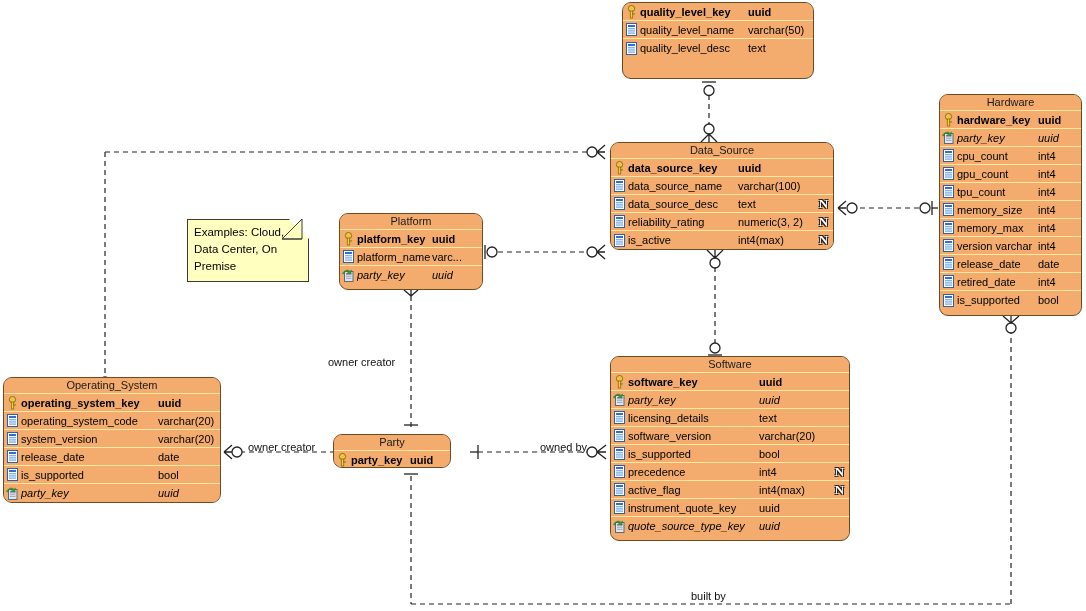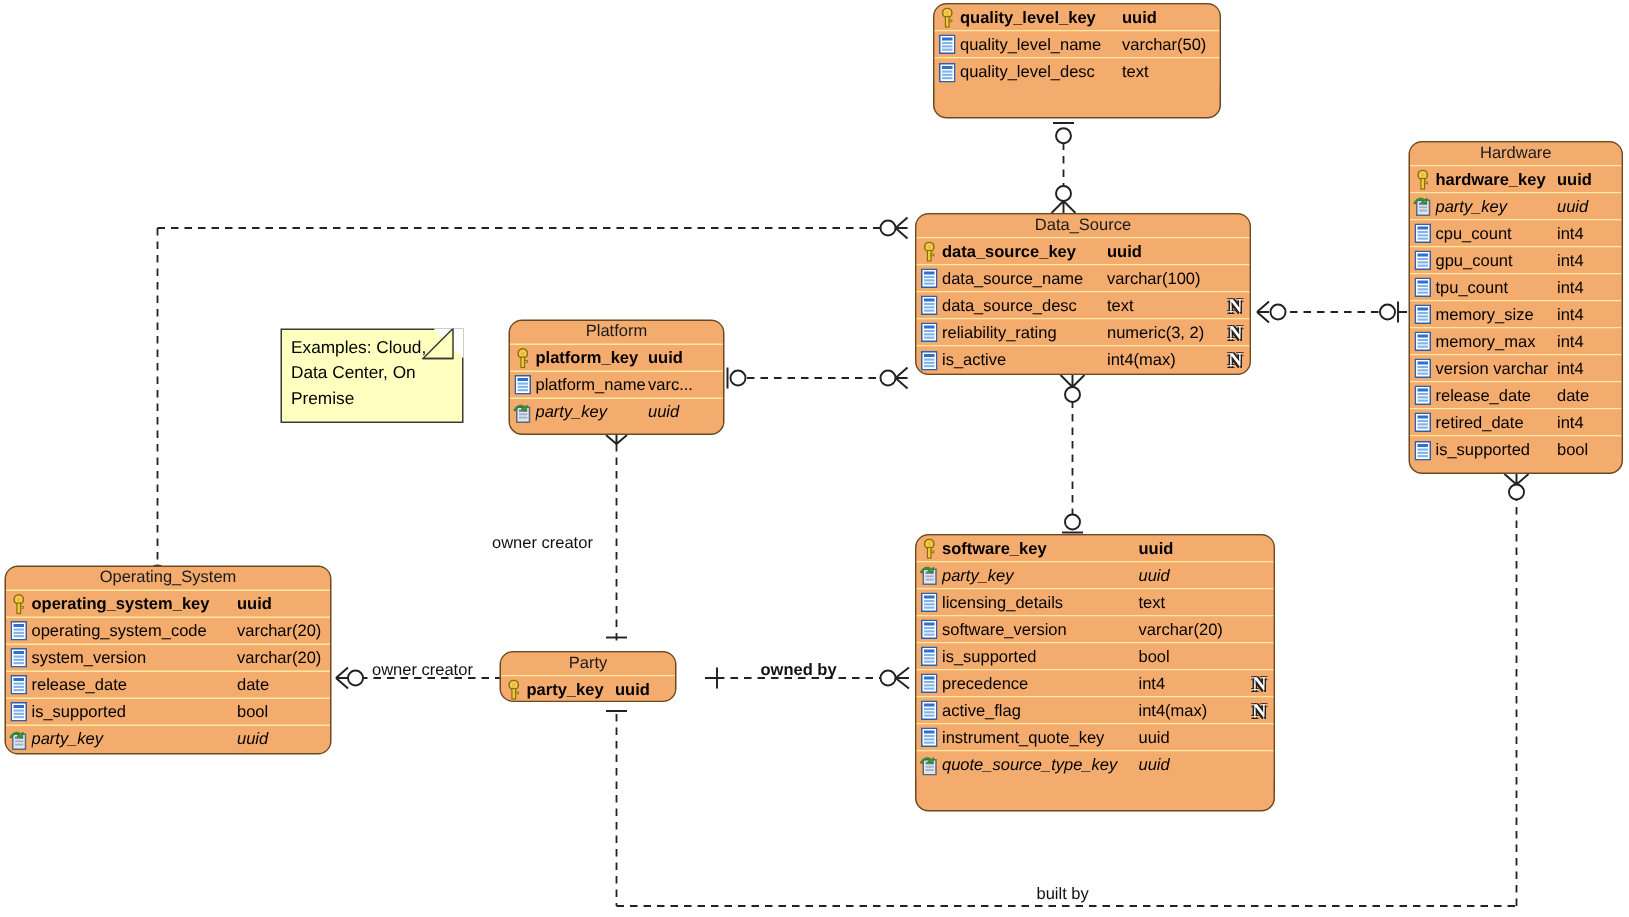--- a/index.html
+++ b/index.html
@@ -519,20 +519,21 @@
               <rect x="4" y="6.6" width="5.5" height="1.2" fill="#9fb0c2"></rect>
               <rect x="4" y="8.8" width="5.5" height="1.2" fill="#9fb0c2"></rect>
               <path d="M0.5 4.5 C2.5 0.5, 6.5 0.5, 8 2.4 L9.4 1.1 L8.9 4.8 L5.4 3.9 L6.9 2.9 C5.6 1.8, 2.8 2.0, 1.6 5.0 Z" fill="#38a83c" stroke="#1f6b22" stroke-width="0.5"></path>
             </svg>
           </span>
           <span class="cname">party_key</span>
           <span class="ctype" style="left: 92px;">uuid</span>
         </div>
       </div>
       <div class="entity" style="left: 610px; top: 356px; width: 240px; height: 185px;">
+        <div class="ent-title">Software</div>
         <div class="row pk">
           <span class="ic key-ic">
             <svg width="11" height="14" viewBox="0 0 11 14">
               <circle cx="5.5" cy="3.6" r="3.1" fill="#f2ce3a" stroke="#8a6d12" stroke-width="1"></circle>
               <circle cx="5.5" cy="3.6" r="1.1" fill="#f3ab6e"></circle>
               <rect x="4.3" y="6" width="2.4" height="7" fill="#f2ce3a" stroke="#8a6d12" stroke-width="0.8"></rect>
               <rect x="6.6" y="8.3" width="2" height="1.2" fill="#f2ce3a" stroke="#8a6d12" stroke-width="0.6"></rect>
             </svg>
           </span>
           <span class="cname">software_key</span>
@@ -745,17 +746,17 @@
   <div id="note-layer">
       <div class="note" style="left: 187px; top: 219px; width: 122px; height: 63px;"><span>Examples: Cloud, Data Center, On Premise</span><span class="note-fold"></span><span class="note-fold-line"><svg width="28" height="28" viewBox="0 0 28 28">
             <path d="M1 20 L21 0 L21 20 Z" fill="#ffffc0" stroke="#3a3a3a" stroke-width="1"></path>
             <path d="M1 20 L21 20" stroke="#3a3a3a" stroke-width="1" fill="none"></path>
           </svg></span></div>
     </div>
 
   <div id="label-layer">
       <div class="elabel" style="left: 328px; top: 356px;">owner creator</div>
       <div class="elabel" style="left: 248px; top: 441px;">owner creator</div>
-      <div class="elabel" style="left: 507px; top: 441px; font-weight: bold;">owned by</div>
+      <div class="elabel" style="left: 540px; top: 441px;">owned by</div>
       <div class="elabel" style="left: 691px; top: 590px;">built by</div>
     </div>
 
 </div>
 
 </body></html>

